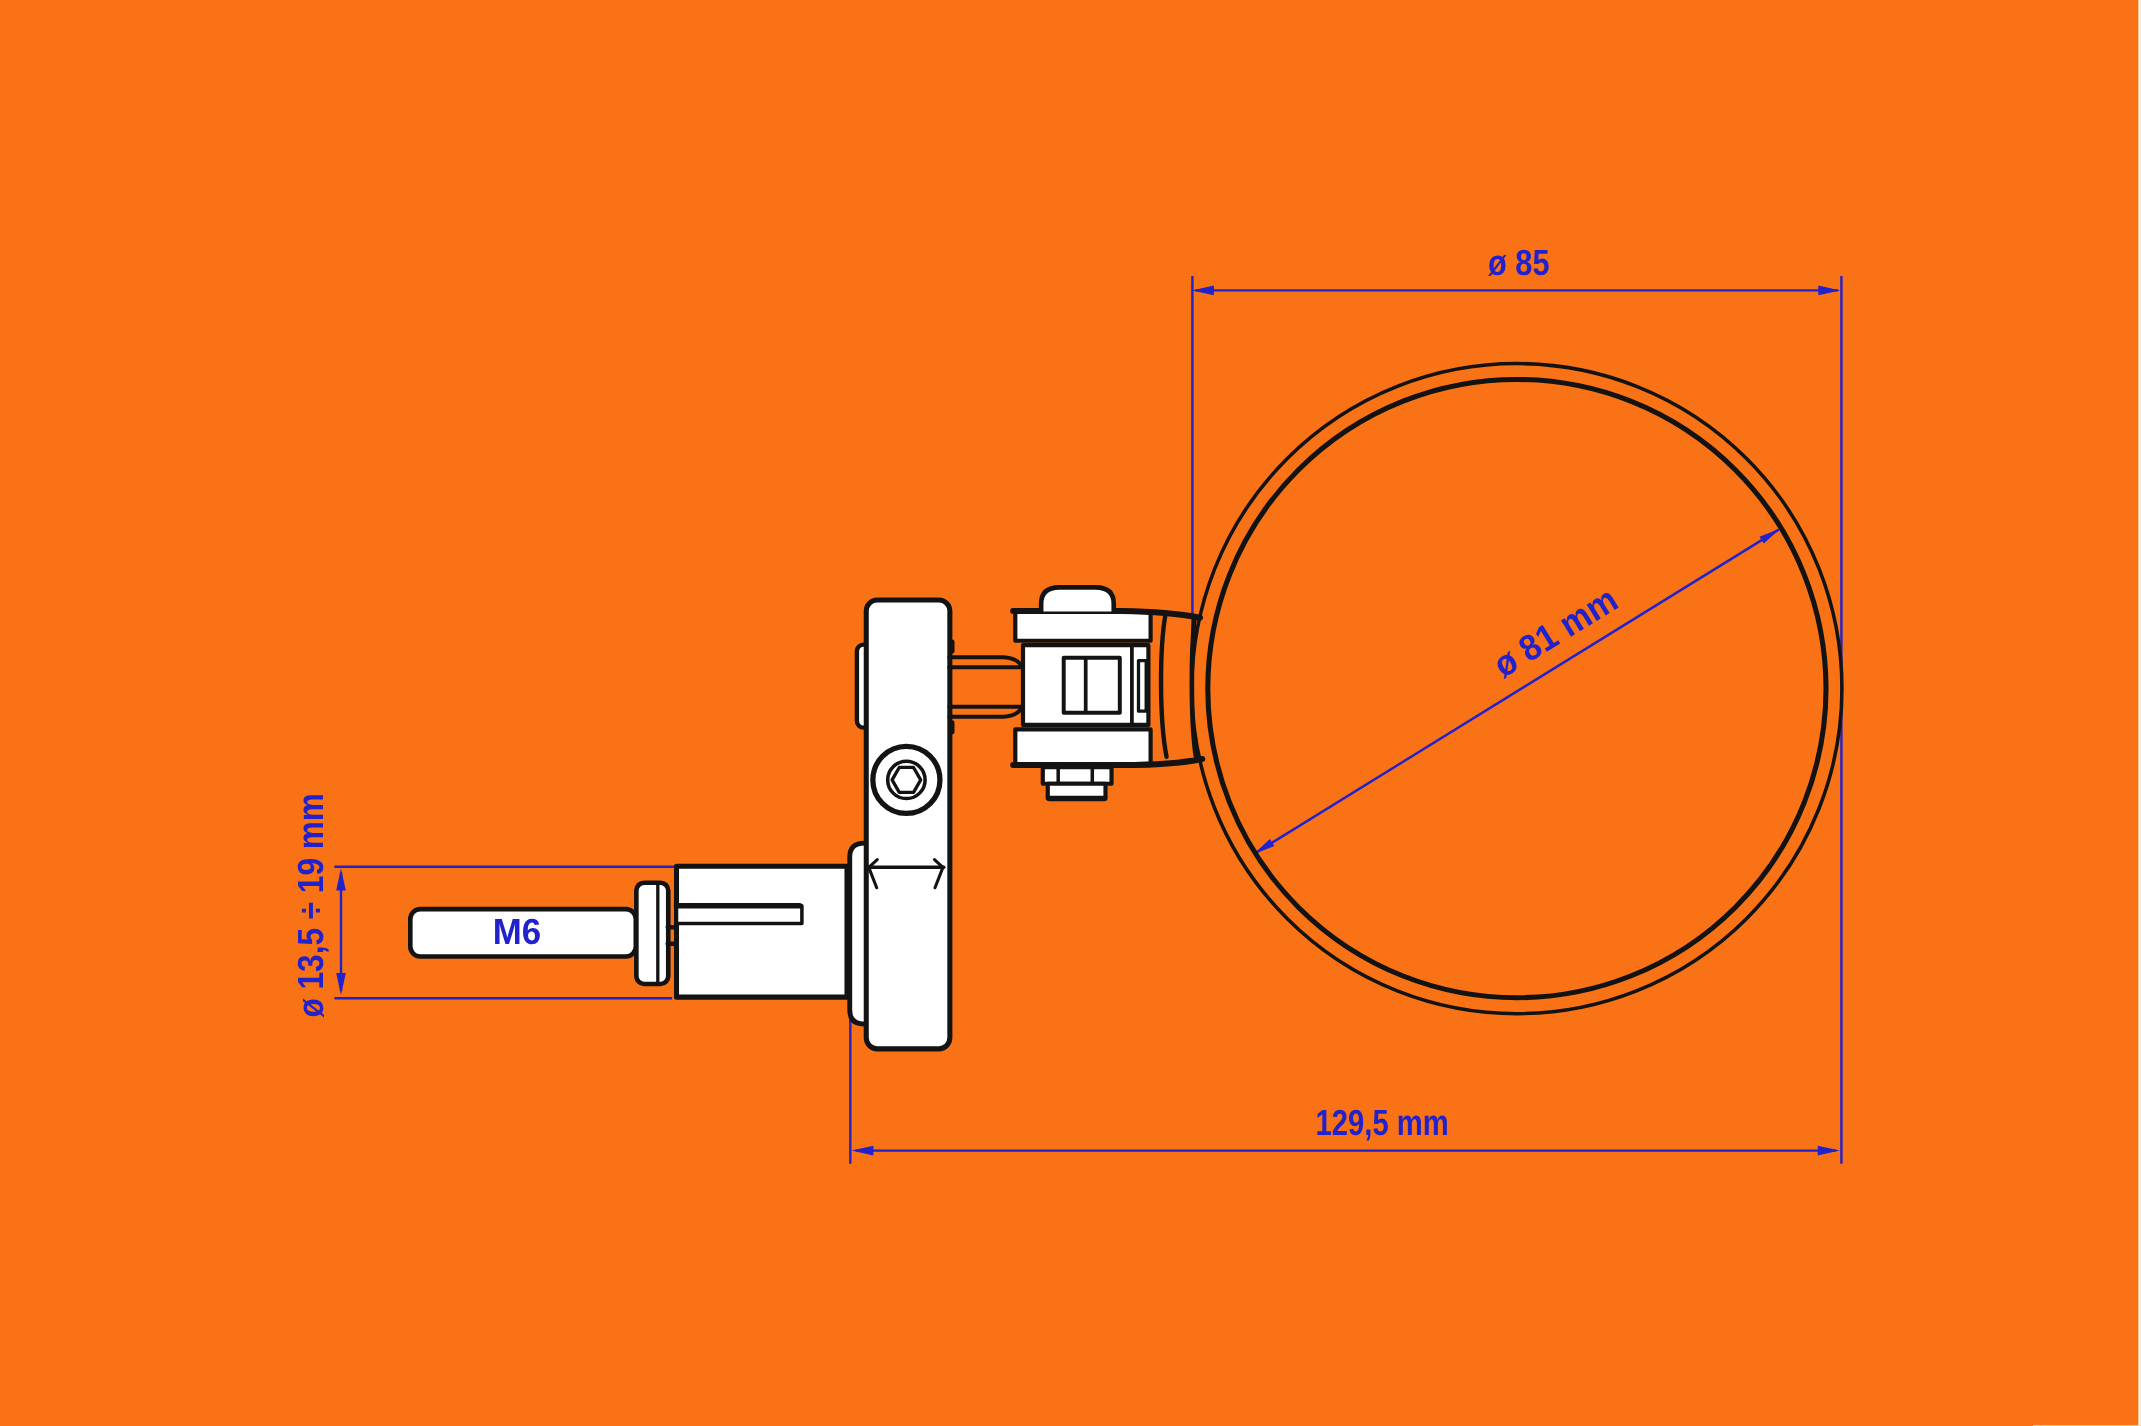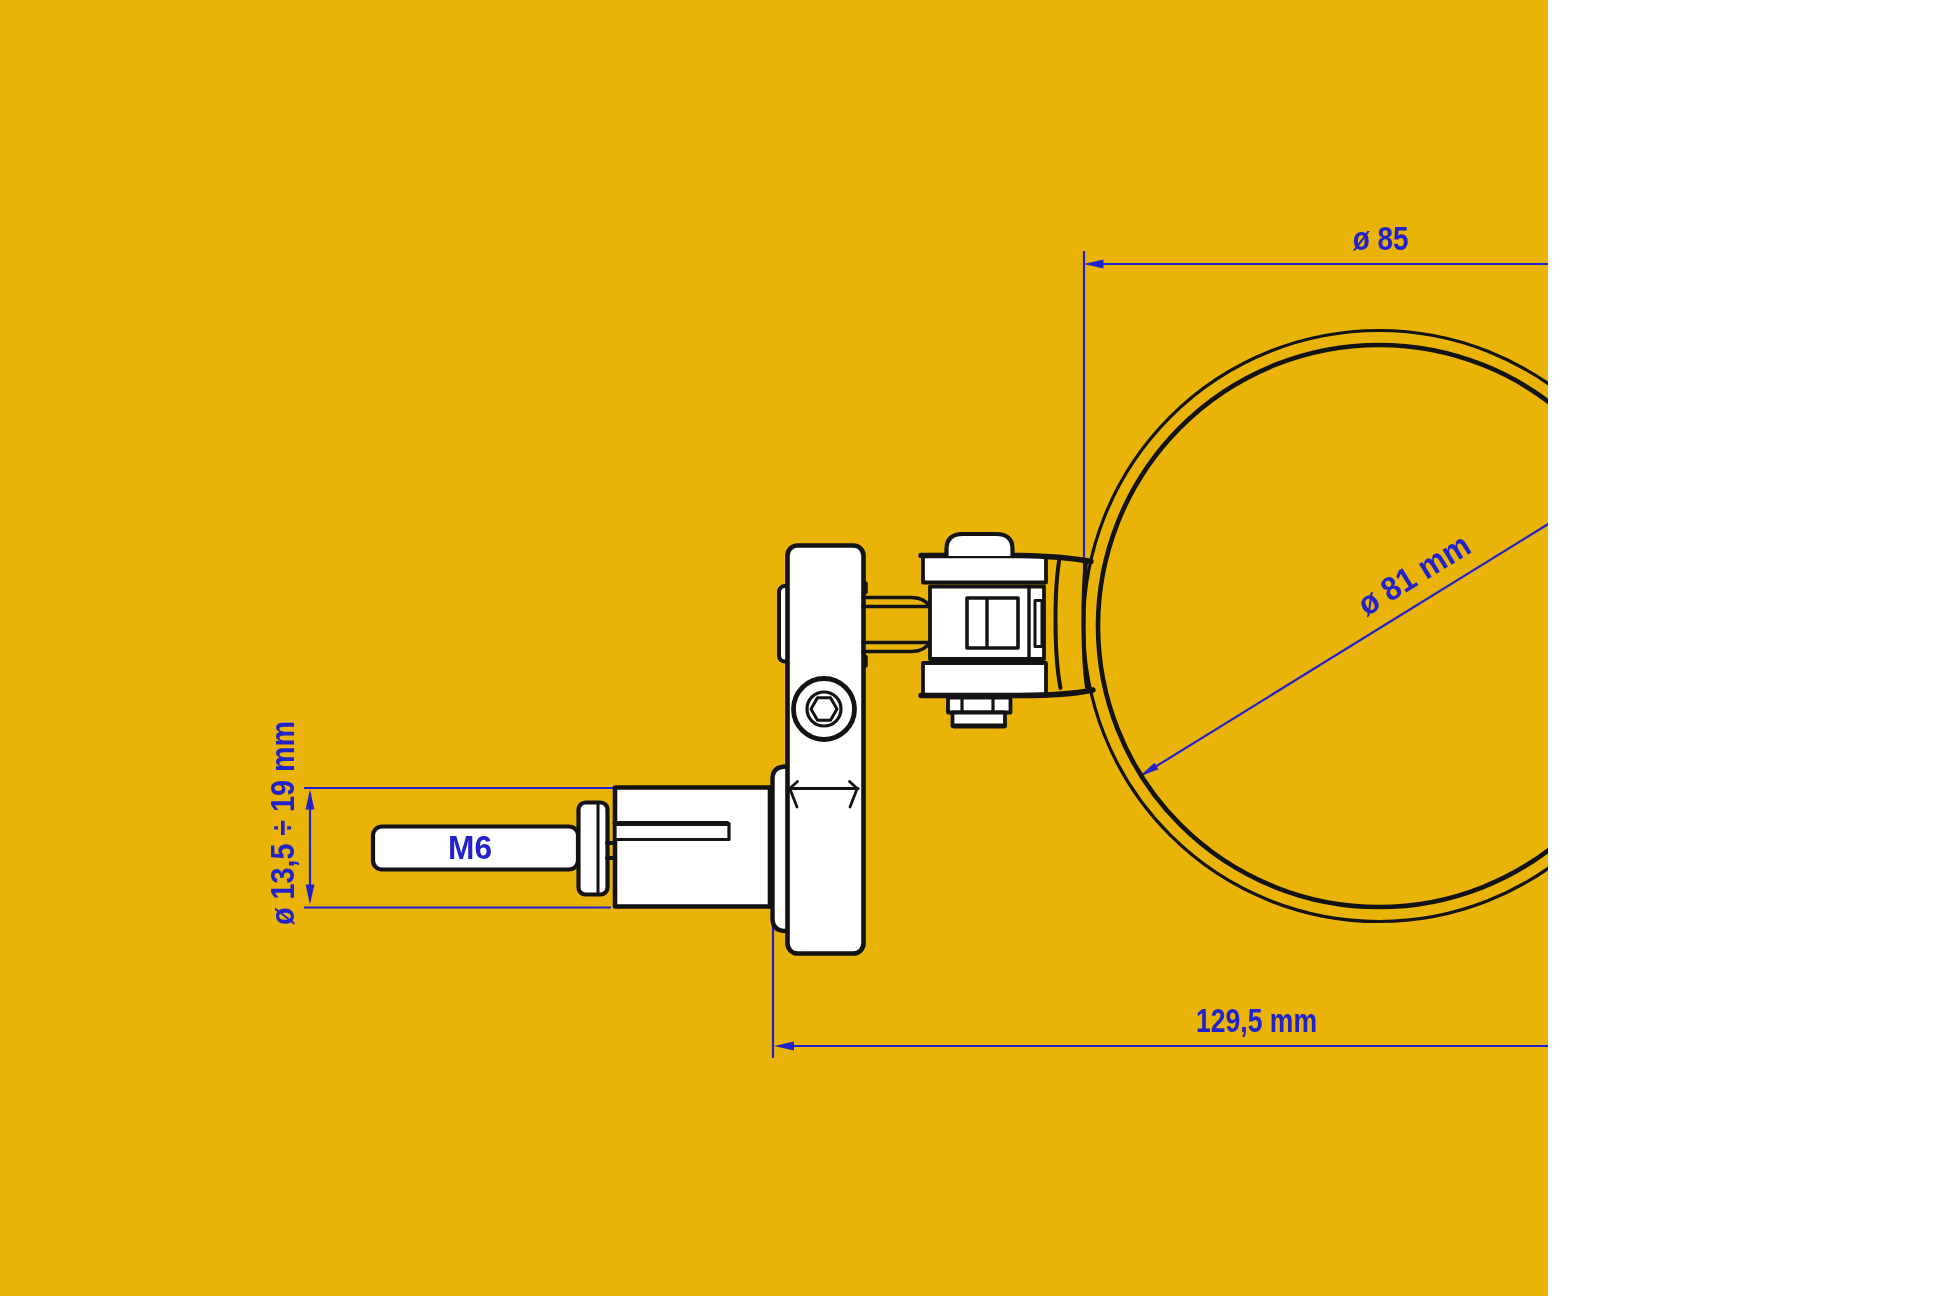--- a/index.html
+++ b/index.html
@@ -1,16 +1,16 @@
 <!DOCTYPE html>
 <html><head>
 <meta charset="utf-8">
 <style>
   html,body{margin:0;padding:0;background:#ffffff;}
-  .page{position:relative;width:1548px;height:1296px;background:#eab308;overflow:hidden;}
+  .page{position:relative;width:1944px;height:1296px;background:#f97316;overflow:hidden;}
   svg{position:absolute;left:0;top:0;}
   text{font-family:"Liberation Sans",sans-serif;font-weight:600;fill:#2222cc;}
 </style>
 </head>
 <body>
 <div class="page">
 <svg width="1946" height="1296" viewBox="0 0 1946 1296">
 
   <g stroke="#2222cc" stroke-width="2.2" fill="none">
 

